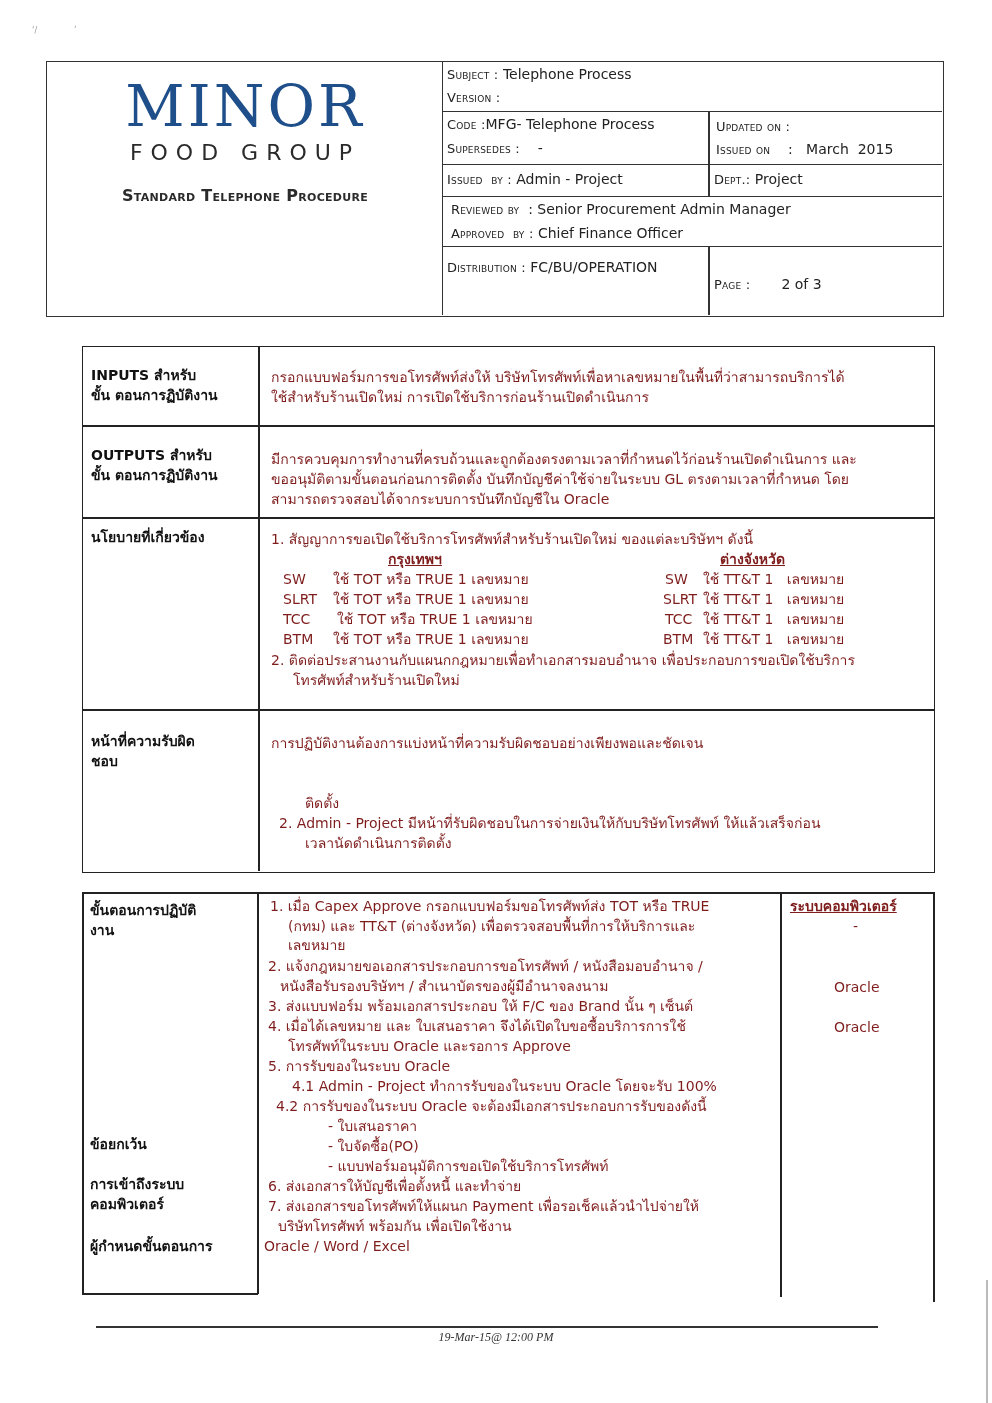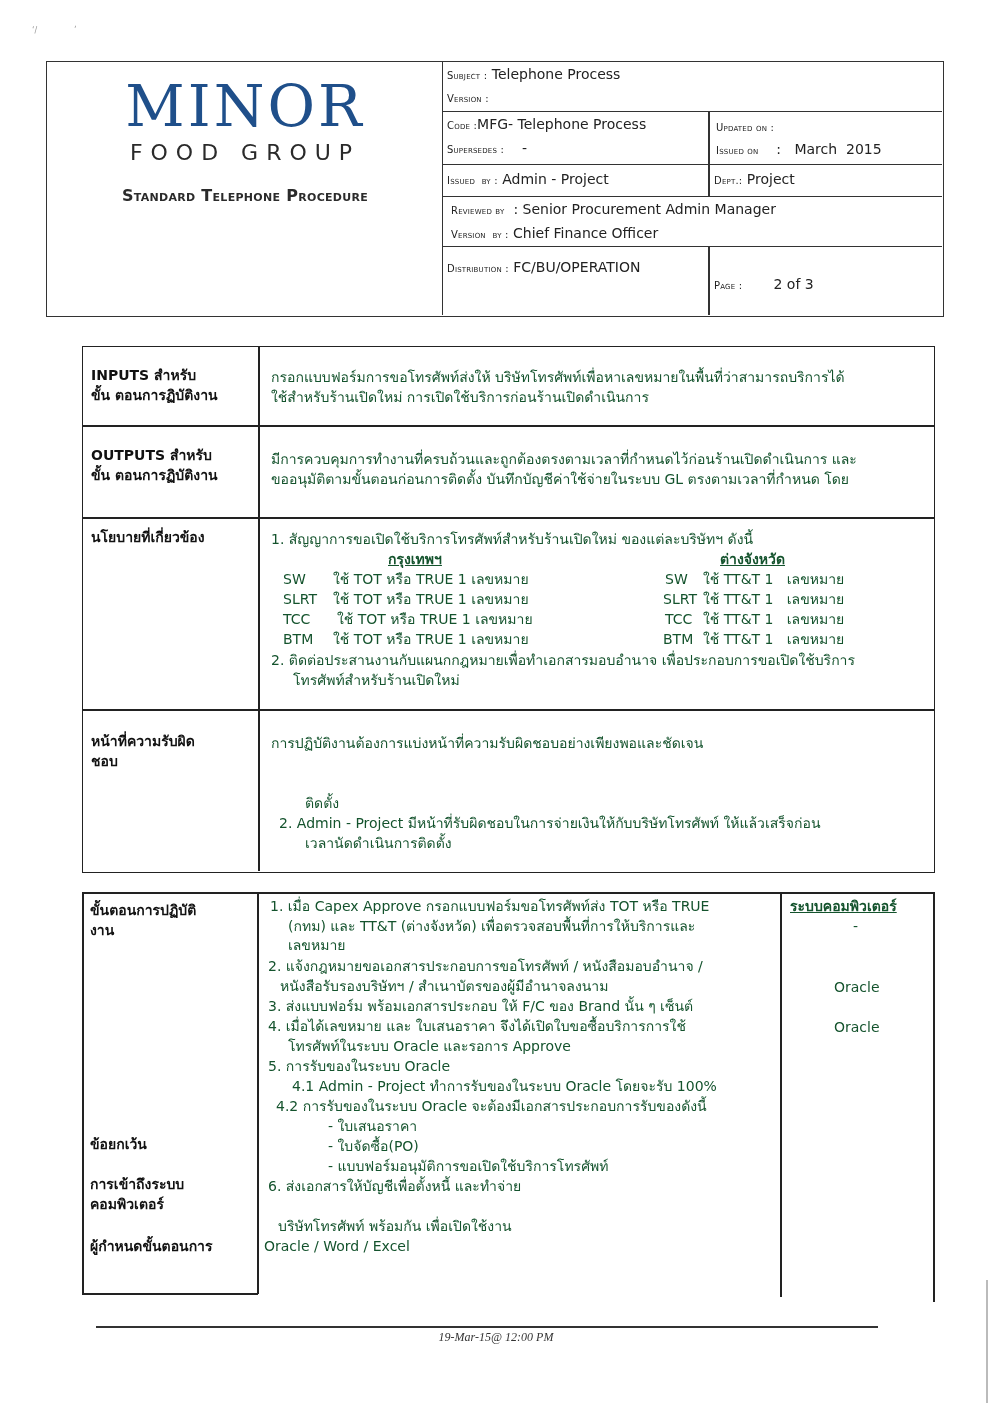--- a/index.html
+++ b/index.html
@@ -11,28 +11,28 @@
   .scan-mark { font-size: 8px; color: #999; }
 
   
   .hdr { left: 46px; top: 61px; width: 898px; height: 256px; border: 1.5px solid #333; box-sizing: border-box; }
   .logo-area { left: 0; top: 0; width: 396px; height: 253px; border-right: 1.5px solid #333; box-sizing: border-box; }
   .logo-minor { left: 0; width: 396px; top: 12px; text-align: center; font-family: "DejaVu Serif", serif; font-size: 58px; letter-spacing: 3px; color: #1f4f8a; font-weight: normal; line-height: 64px; }
   .logo-group { left: 0; width: 396px; top: 78px; text-align: center; font-family: "DejaVu Sans", sans-serif; font-size: 22px; letter-spacing: 8px; color: #2a2a2a; }
   .doc-title { left: 0; width: 396px; top: 124px; text-align: center; font-family: "DejaVu Sans", sans-serif; font-size: 16px; font-weight: bold; color: #2b2b2b; font-variant: small-caps; letter-spacing: 0.3px; }
 
   .meta-cell { position: absolute; box-sizing: border-box; border-bottom: 1.5px solid #333; font-size: 14px; color: #222; padding-left: 4px; }
-  .meta-cell .lbl { font-variant: small-caps; font-size: 10px; letter-spacing: 0.2px; }
+  .meta-cell .lbl { font-variant: small-caps; font-size: 13px; letter-spacing: 0.2px; }
   .meta-line { position: absolute; left: 4px; white-space: nowrap; }
   .vline { position: absolute; background: #333; width: 1.5px; }
 
   
   .tbl { border: 1.5px solid #222; box-sizing: border-box; }
   .row-lbl { position: absolute; left: 8px; font-weight: bold; font-size: 14px; line-height: 20px; color: #111; }
-  .txt { position: absolute; font-size: 14px; line-height: 20px; color: #14532d; white-space: nowrap; }
+  .txt { position: absolute; font-size: 14px; line-height: 20px; color: #7f1d1d; white-space: nowrap; }
   .hline { position: absolute; background: #222; height: 1.5px; }
   .col-sep { position: absolute; background: #222; width: 1.5px; }
   .u { text-decoration: underline; font-weight: bold; }
 
   .footer-line { left: 96px; top: 1326px; width: 782px; height: 1.5px; background: #333; }
   .footer-text { left: 0; width: 992px; top: 1330px; text-align: center; font-family: "Liberation Serif", serif; font-style: italic; font-size: 12px; color: #333; }
   .right-edge { left: 986px; top: 1280px; width: 2px; height: 123px; background: #bbb; }
 </style>
 </head>
 <body>
@@ -63,21 +63,21 @@
 
   <div class="meta-cell" style="left:396px;top:103px;width:265px;height:32px;">
     <div class="meta-line" style="top:6px;"><span class="lbl" style="white-space:pre;">Issued  by :</span> <span>Admin - Project</span></div>
   </div>
   <div class="meta-cell" style="left:661px;top:103px;width:234px;height:32px;">
     <div class="meta-line" style="top:6px;left:6px;"><span class="lbl">Dept.:</span> <span>Project</span></div>
   </div>
 
   <div class="meta-cell" style="left:396px;top:135px;width:499px;height:50px;">
     <div class="meta-line" style="top:4px;left:8px;"><span class="lbl">Reviewed by</span> &nbsp;<span>: Senior Procurement Admin Manager</span></div>
-    <div class="meta-line" style="top:28px;left:8px;"><span class="lbl" style="white-space:pre;">Version  by :</span> <span>Chief Finance Officer</span></div>
+    <div class="meta-line" style="top:28px;left:8px;"><span class="lbl" style="white-space:pre;">Approved  by :</span> <span>Chief Finance Officer</span></div>
   </div>
 
   <div class="meta-cell" style="left:396px;top:185px;width:265px;height:68px;border-bottom:none;">
     <div class="meta-line" style="top:12px;"><span class="lbl">Distribution :</span> <span>FC/BU/OPERATION</span></div>
   </div>
   <div class="meta-cell" style="left:661px;top:185px;width:234px;height:68px;border-bottom:none;text-decoration:underline;">
     <div class="meta-line" style="top:29px;left:6px;"><span class="lbl">Page :</span> &nbsp;&nbsp;&nbsp;&nbsp;&nbsp;&nbsp;<span>2 of 3</span></div>
   </div>
   <div class="vline" style="left:661px;top:50px;height:85px;"></div>
   <div class="vline" style="left:661px;top:185px;height:68px;"></div>
@@ -95,20 +95,21 @@
   </div>
   <div class="txt" style="left:188px;top:20px;">กรอกแบบฟอร์มการขอโทรศัพท์ส่งให้ บริษัทโทรศัพท์เพื่อหาเลขหมายในพื้นที่ว่าสามารถบริการได้</div>
   <div class="txt" style="left:188px;top:40px;">ใช้สำหรับร้านเปิดใหม่ การเปิดใช้บริการก่อนร้านเปิดดำเนินการ</div>
 
   <div class="row-lbl" style="top:98px;">
     <div>OUTPUTS สำหรับ</div>
     <div>ขั้น ตอนการฏิบัติงาน</div>
   </div>
   <div class="txt" style="left:188px;top:102px;">มีการควบคุมการทำงานที่ครบถ้วนและถูกต้องตรงตามเวลาที่กำหนดไว้ก่อนร้านเปิดดำเนินการ และ</div>
   <div class="txt" style="left:188px;top:122px;">ขออนุมัติตามขั้นตอนก่อนการติดตั้ง บันทึกบัญชีค่าใช้จ่ายในระบบ GL ตรงตามเวลาที่กำหนด โดย</div>
+  <div class="txt" style="left:188px;top:142px;">สามารถตรวจสอบได้จากระบบการบันทึกบัญชีใน Oracle</div>
 
   <div class="row-lbl" style="top:180px;">นโยบายที่เกี่ยวข้อง</div>
   <div class="txt" style="left:188px;top:182px;">1.  สัญญาการขอเปิดใช้บริการโทรศัพท์สำหรับร้านเปิดใหม่ ของแต่ละบริษัทฯ ดังนี้</div>
   <div class="txt u" style="left:305px;top:202px;">กรุงเทพฯ</div>
   <div class="txt u" style="left:637px;top:202px;">ต่างจังหวัด</div>
 
   <div class="txt" style="left:200px;top:222px;">SW</div>
   <div class="txt" style="left:250px;top:222px;">ใช้ TOT หรือ TRUE 1 เลขหมาย</div>
   <div class="txt" style="left:200px;top:242px;">SLRT</div>
   <div class="txt" style="left:250px;top:242px;">ใช้ TOT หรือ TRUE 1 เลขหมาย</div>
@@ -167,20 +168,21 @@
   <div class="txt" style="left:186px;top:104px;">3. ส่งแบบฟอร์ม พร้อมเอกสารประกอบ ให้ F/C ของ Brand นั้น ๆ เซ็นต์</div>
   <div class="txt" style="left:186px;top:124px;">4.  เมื่อได้เลขหมาย และ ใบเสนอราคา จึงได้เปิดใบขอซื้อบริการการใช้</div>
   <div class="txt" style="left:206px;top:144px;">โทรศัพท์ในระบบ Oracle และรอการ Approve</div>
   <div class="txt" style="left:186px;top:164px;">5.  การรับของในระบบ Oracle</div>
   <div class="txt" style="left:210px;top:184px;">4.1  Admin - Project ทำการรับของในระบบ Oracle โดยจะรับ 100%</div>
   <div class="txt" style="left:194px;top:204px;">4.2 การรับของในระบบ Oracle จะต้องมีเอกสารประกอบการรับของดังนี้</div>
   <div class="txt" style="left:246px;top:224px;">- ใบเสนอราคา</div>
   <div class="txt" style="left:246px;top:244px;">- ใบจัดซื้อ(PO)</div>
   <div class="txt" style="left:246px;top:264px;">- แบบฟอร์มอนุมัติการขอเปิดใช้บริการโทรศัพท์</div>
   <div class="txt" style="left:186px;top:284px;">6. ส่งเอกสารให้บัญชีเพื่อตั้งหนี้ และทำจ่าย</div>
+  <div class="txt" style="left:186px;top:304px;">7. ส่งเอกสารขอโทรศัพท์ให้แผนก Payment เพื่อรอเช็คแล้วนำไปจ่ายให้</div>
   <div class="txt" style="left:196px;top:324px;">บริษัทโทรศัพท์ พร้อมกัน เพื่อเปิดใช้งาน</div>
   <div class="txt" style="left:182px;top:344px;">Oracle / Word / Excel</div>
 
   <div class="txt u" style="left:708px;top:4px;">ระบบคอมพิวเตอร์</div>
   <div class="txt" style="left:771px;top:24px;">-</div>
   <div class="txt" style="left:752px;top:85px;">Oracle</div>
   <div class="txt" style="left:752px;top:125px;">Oracle</div>
 </div>
 
 <div class="abs footer-line"></div>

